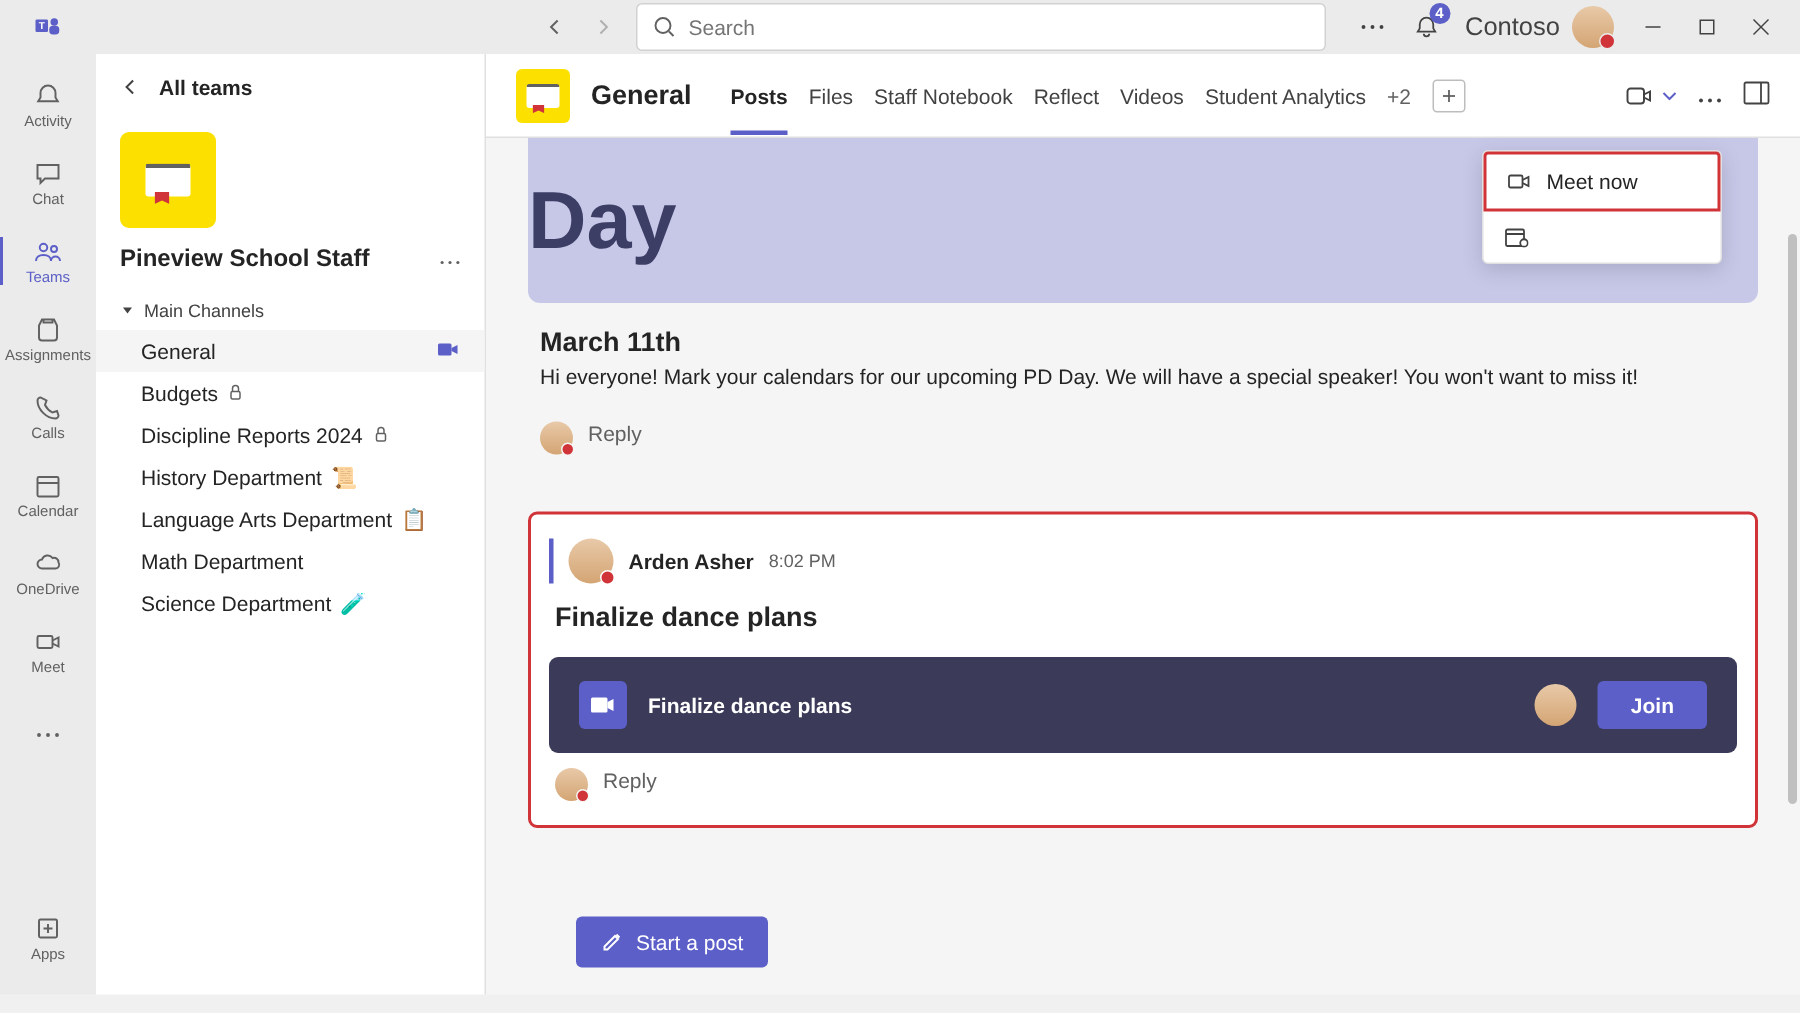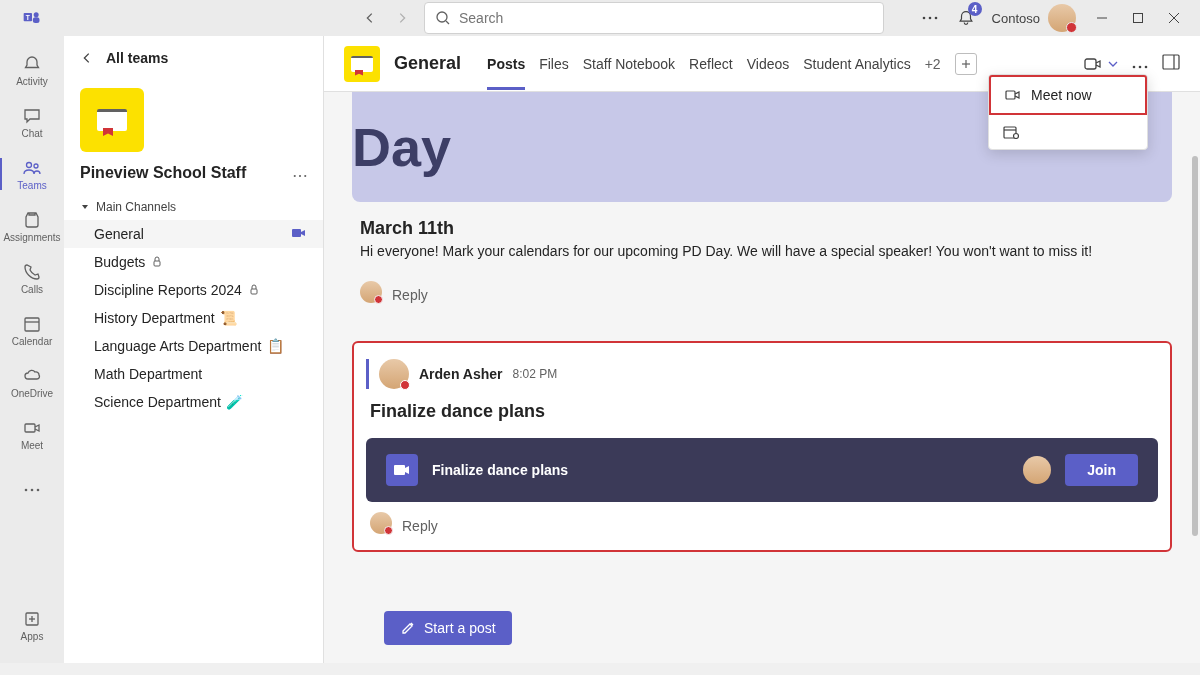--- a/index.html
+++ b/index.html
@@ -11,21 +11,21 @@
 .titlebar .logo svg { width: 20px; height: 20px; }
 .titlebar .nav-arrows { display: flex; gap: 4px; margin-left: 300px; }
 .titlebar .nav-arrow { width: 28px; height: 28px; display: flex; align-items: center; justify-content: center; border-radius: 4px; color: #616161; cursor: pointer; }
 .titlebar .nav-arrow.disabled { color: #b0b0b0; }
 .titlebar .search { flex: 0 0 460px; margin-left: 8px; height: 32px; background: #fff; border-radius: 4px; display: flex; align-items: center; padding: 0 10px; color: #616161; border: 1px solid #d1d1d1; }
 .titlebar .search input { border: none; outline: none; flex: 1; margin-left: 8px; font-size: 14px; background: transparent; }
 .titlebar .spacer { flex: 1; }
 .titlebar .tbtn { width: 36px; height: 36px; display: flex; align-items: center; justify-content: center; color: #424242; cursor: pointer; }
 .titlebar .notif { position: relative; }
 .titlebar .notif .badge { position: absolute; top: 2px; right: 2px; background: #5b5fc7; color: #fff; font-size: 10px; border-radius: 8px; min-width: 14px; height: 14px; display: flex; align-items: center; justify-content: center; padding: 0 3px; font-weight: 600; }
-.titlebar .org { font-size: 13px; color: #424242; margin: 0 8px; }
+.titlebar .org { font-size: 17px; color: #424242; margin: 0 8px; }
 .titlebar .avatar { width: 28px; height: 28px; border-radius: 50%; background: linear-gradient(#e8c9a8,#d4a574); position: relative; margin-right: 8px; }
 .titlebar .avatar::after { content:""; position:absolute; bottom:-1px; right:-1px; width:9px; height:9px; background:#d13438; border:1.5px solid #ebebeb; border-radius:50%; }
 .titlebar .win-btn { width: 36px; height: 36px; display: flex; align-items: center; justify-content: center; color: #424242; cursor: pointer; }
 
 
 .shell { display: flex; height: calc(675px - 48px); }
 .rail { width: 64px; background: #ebebeb; display: flex; flex-direction: column; align-items: center; padding-top: 8px; }
 .rail .item { width: 64px; height: 52px; display: flex; flex-direction: column; align-items: center; justify-content: center; gap: 2px; color: #616161; cursor: pointer; font-size: 10px; position: relative; }
 .rail .item.active { color: #5b5fc7; align-items: center; }
 .rail .item.active::before { content:""; position:absolute; left:0; top:10px; bottom:10px; width:2px; background:#5b5fc7; }
@@ -50,31 +50,31 @@
 .chan-header .chicon { width: 36px; height: 36px; background: #fce100; border-radius: 4px; display: flex; align-items: center; justify-content: center; }
 .chan-header .chtitle { font-size: 18px; font-weight: 700; margin-right: 12px; }
 .chan-header .tab { padding: 18px 0; font-size: 14px; color: #424242; cursor: pointer; position: relative; }
 .chan-header .tab.active { color: #242424; font-weight: 600; }
 .chan-header .tab.active::after { content:""; position:absolute; left:0; right:0; bottom:0; height:3px; background:#5b5fc7; }
 .chan-header .tabextra { font-size: 14px; color: #616161; }
 .chan-header .addtab { width: 22px; height: 22px; border: 1px solid #bdbdbd; border-radius: 3px; display: flex; align-items: center; justify-content: center; color: #616161; cursor: pointer; }
 .chan-header .right { margin-left: auto; display: flex; align-items: center; gap: 14px; }
 .chan-header .meet-btn { display: flex; align-items: center; gap: 6px; color: #424242; cursor: pointer; }
 
-.meet-menu { position: absolute; top: 38px; right: 52px; background: #fff; border-radius: 4px; box-shadow: 0 4px 14px rgba(0,0,0,0.15); border: 1px solid #e0e0e0; width: 160px; z-index: 10; }
+.meet-menu { position: absolute; top: 64px; right: 52px; background: #fff; border-radius: 4px; box-shadow: 0 4px 14px rgba(0,0,0,0.15); border: 1px solid #e0e0e0; width: 160px; z-index: 10; }
 .meet-menu .mi { padding: 10px 14px; display: flex; align-items: center; gap: 10px; cursor: pointer; font-size: 14px; }
 .meet-menu .mi.hl { border: 2px solid #d13438; border-radius: 3px 3px 0 0; }
 
 .posts { flex: 1; overflow-y: auto; padding: 0 28px 16px; }
 .banner { background: #c7c8e8; height: 110px; border-radius: 0 0 8px 8px; display: flex; align-items: center; margin-bottom: 16px; }
 .banner span { font-size: 54px; font-weight: 700; color: #3d3e66; }
 .post { background: transparent; padding: 0 8px 12px; }
 .post-title { font-size: 18px; font-weight: 700; margin-bottom: 4px; }
 .post-text { font-size: 14px; color: #242424; margin-bottom: 16px; }
-.reply-row { display: flex; align-items: flex-end; gap: 10px; cursor: pointer; color: #616161; padding: 6px 0; }
+.reply-row { display: flex; align-items: flex-start; gap: 10px; cursor: pointer; color: #616161; padding: 6px 0; }
 .reply-row .rav { width: 22px; height: 22px; border-radius: 50%; background: linear-gradient(#e8c9a8,#d4a574); position: relative; }
 .reply-row .rav::after { content:""; position:absolute; bottom:-1px; right:-1px; width:7px; height:7px; background:#d13438; border:1px solid #f5f5f5; border-radius:50%; }
 
 .thread { background: #fff; border-radius: 6px; border: 2px solid #d13438; margin-top: 20px; padding: 16px 12px; }
 .thread-hdr { display: flex; align-items: center; gap: 10px; border-left: 3px solid #5b5fc7; padding-left: 10px; margin-bottom: 12px; }
 .thread-hdr .av { width: 30px; height: 30px; border-radius: 50%; background: linear-gradient(#e8c9a8,#d4a574); position: relative; }
 .thread-hdr .av::after { content:""; position:absolute; bottom:-1px; right:-1px; width:8px; height:8px; background:#d13438; border:1.5px solid #fff; border-radius:50%; }
 .thread-hdr .name { font-weight: 700; font-size: 14px; }
 .thread-hdr .time { font-size: 12px; color: #616161; }
 .thread-title { font-size: 18px; font-weight: 700; margin: 6px 0 16px 4px; }

